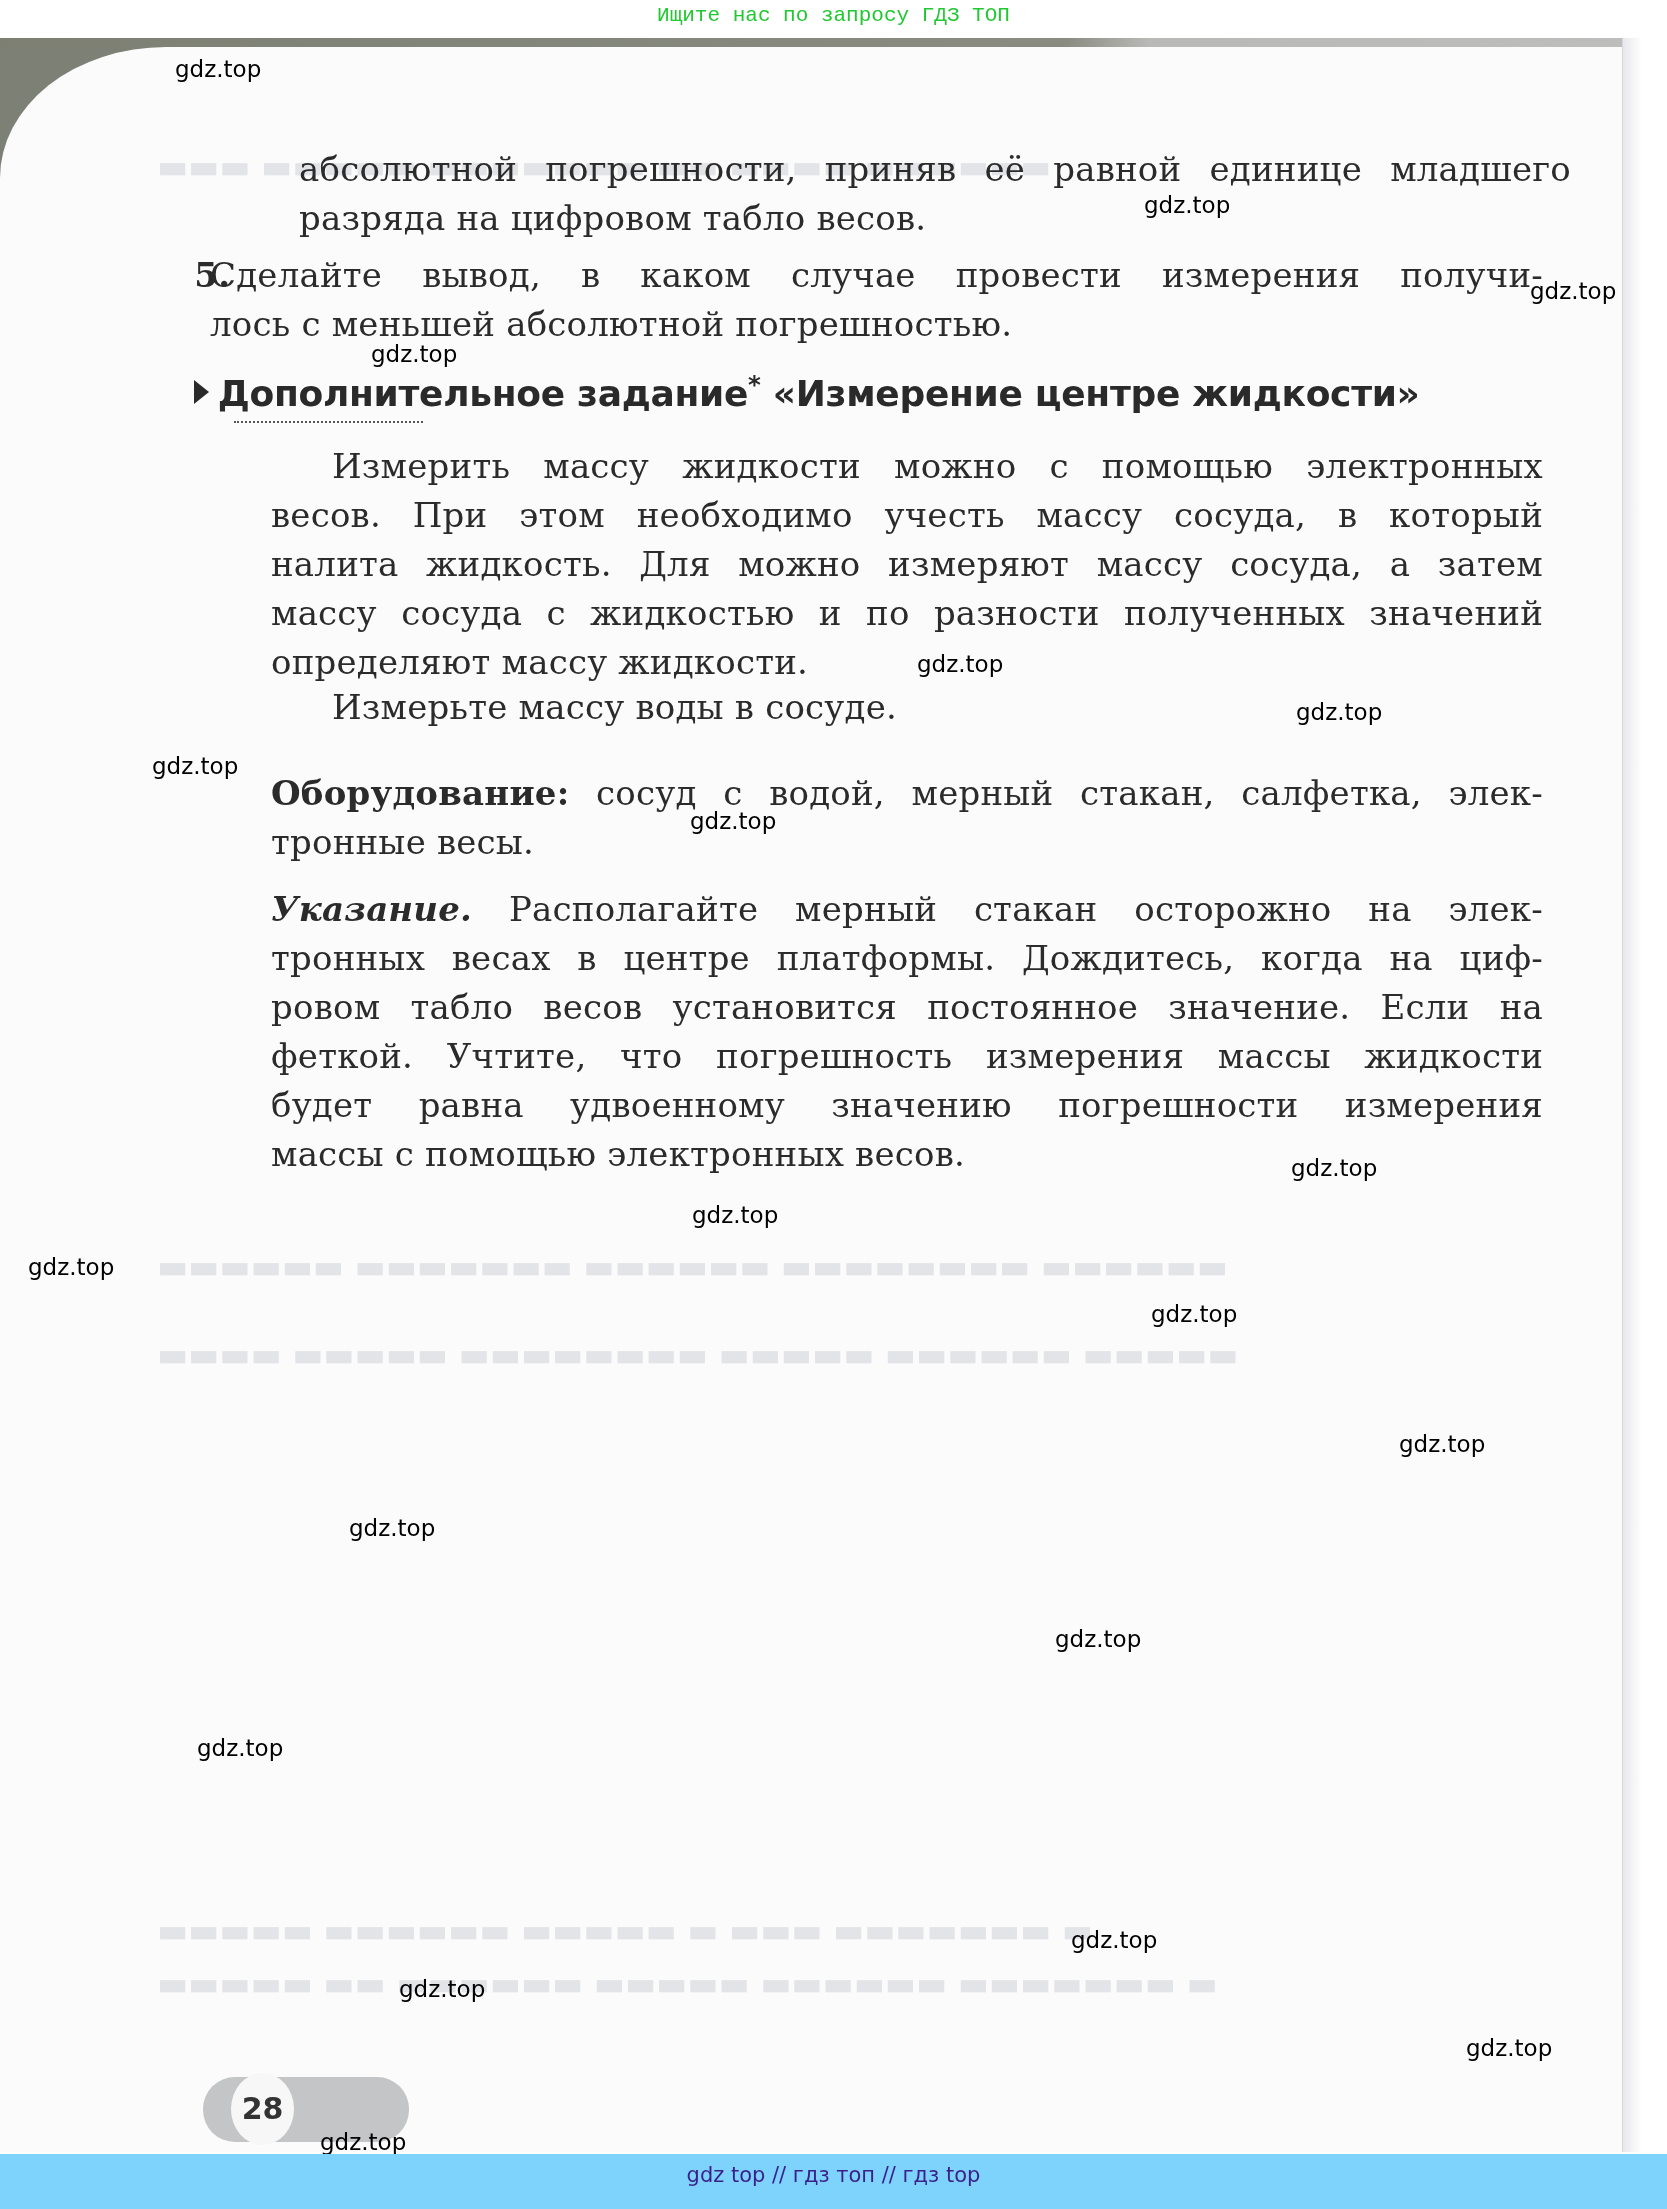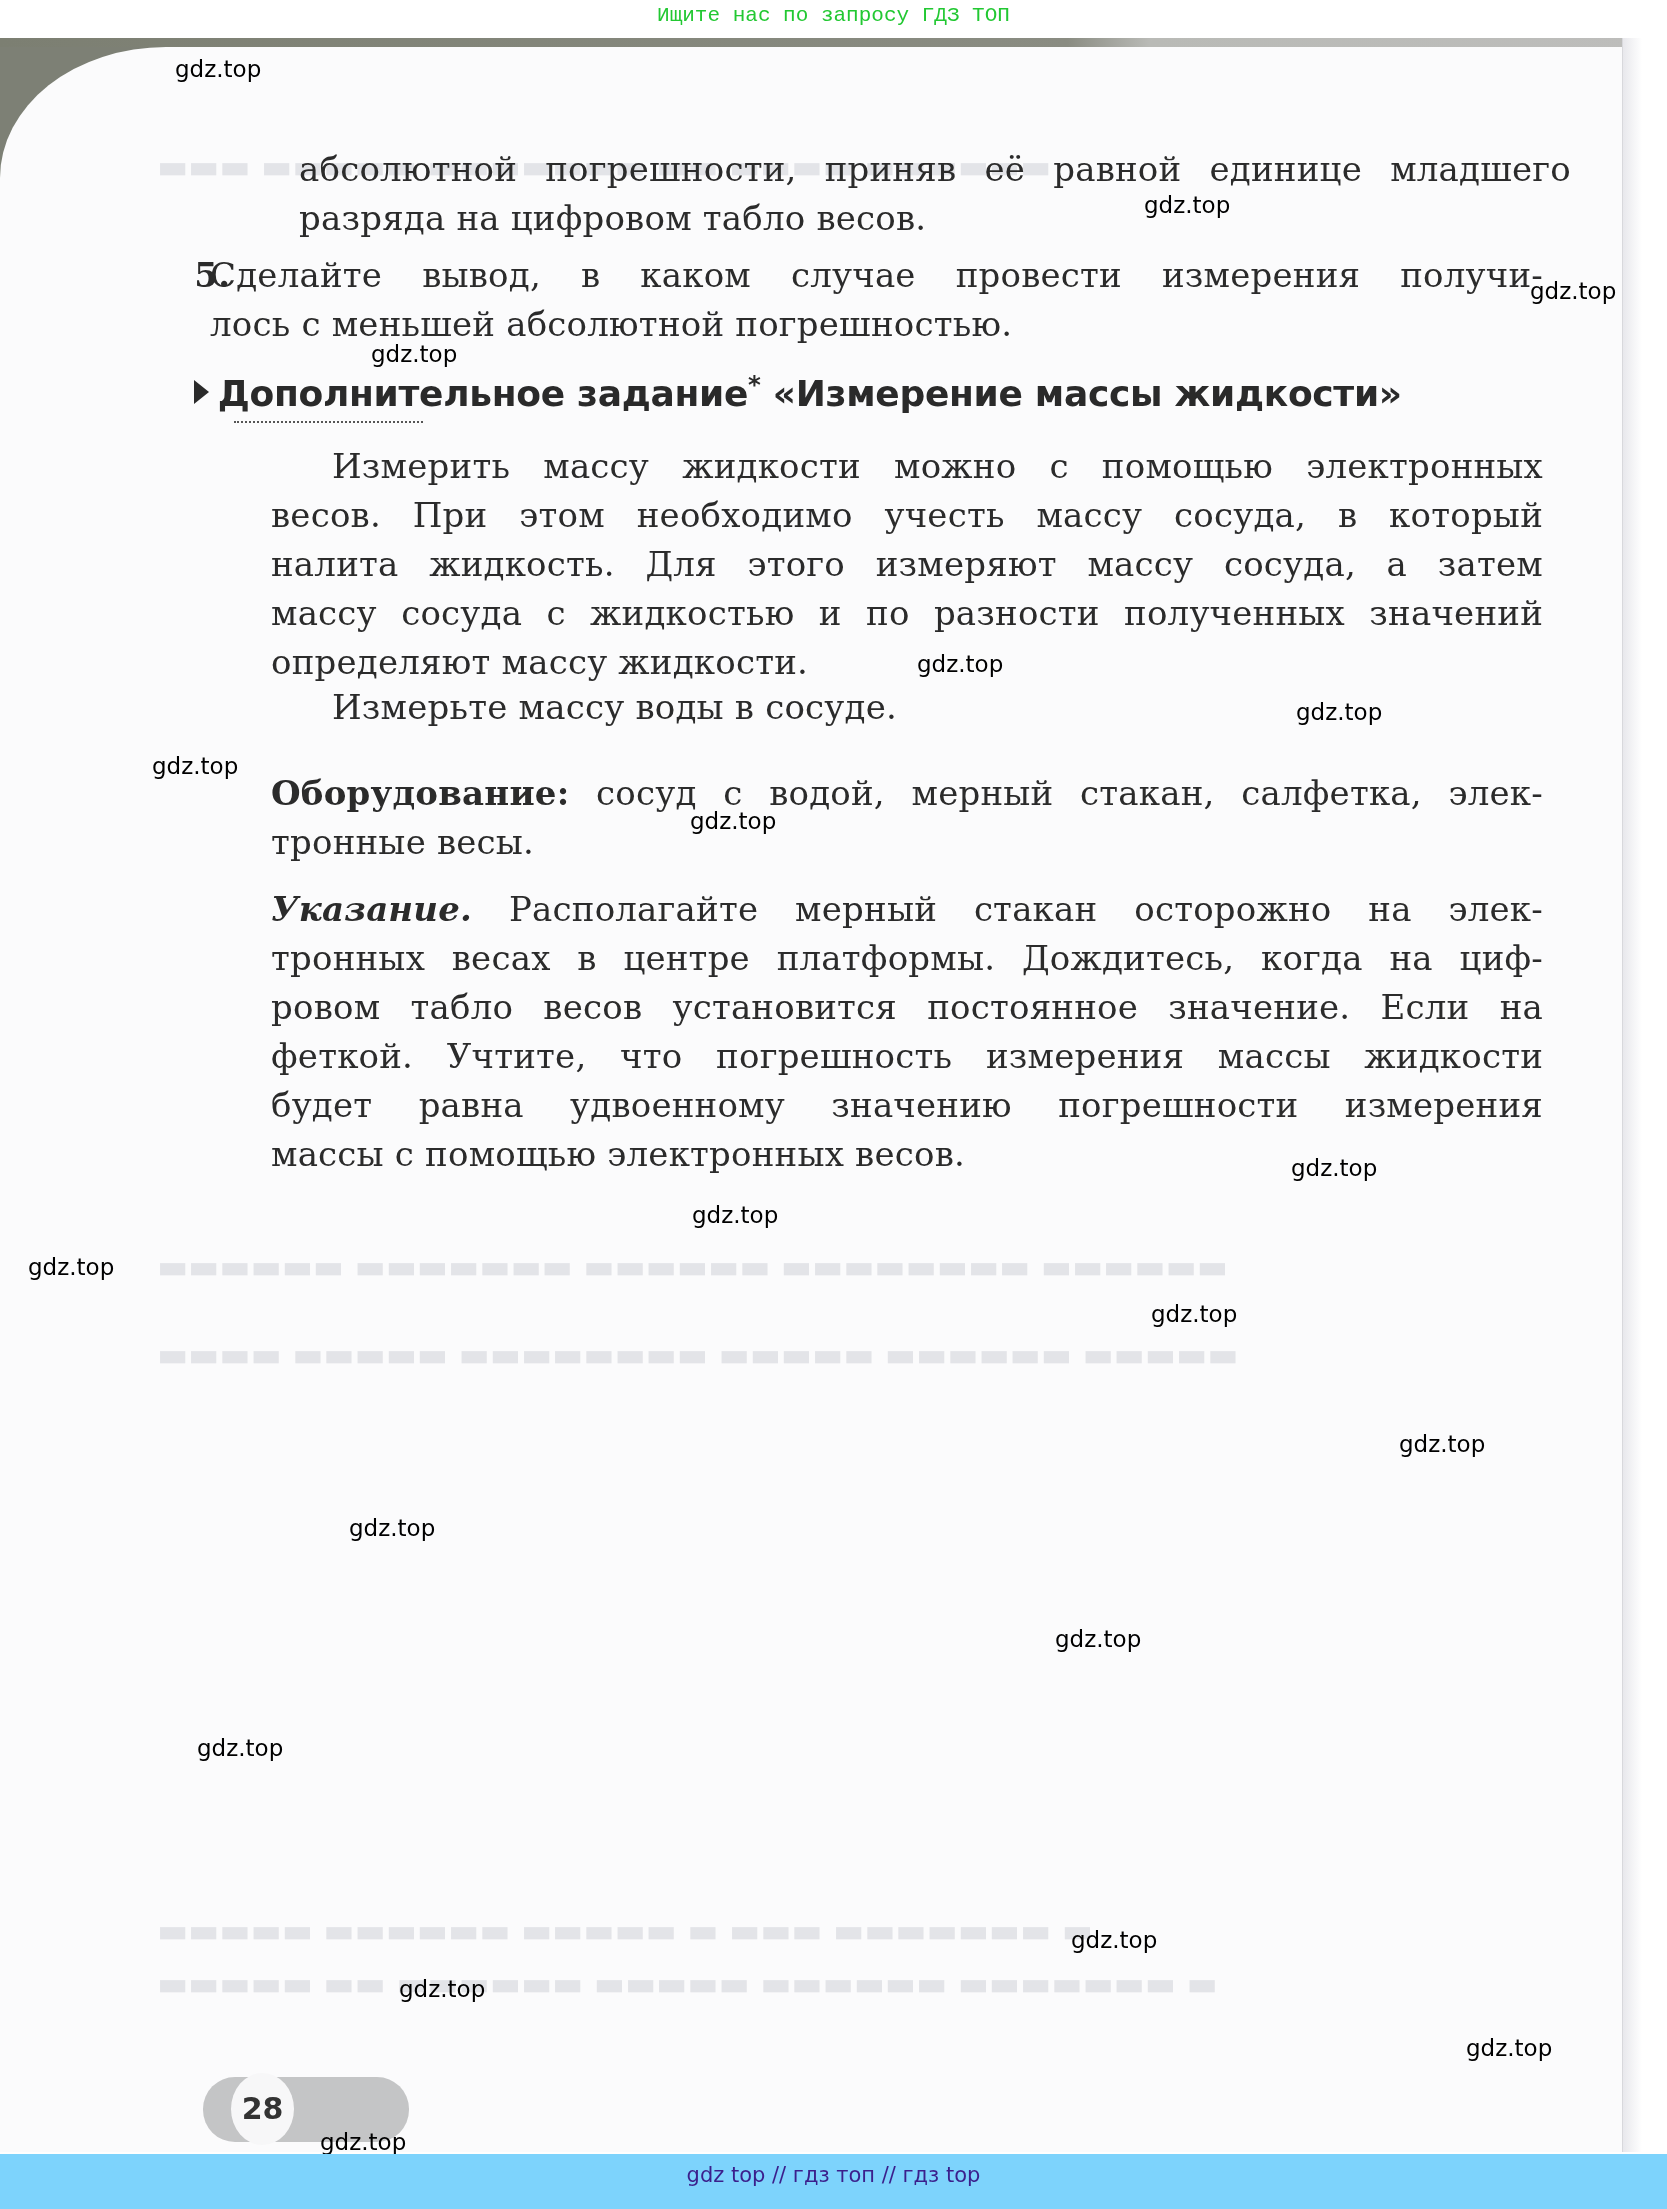--- a/index.html
+++ b/index.html
@@ -123,30 +123,30 @@
     <div style="position:absolute; left:0; top:213px; width:1333px;">
       <span class="item-num p-line" style="left:-15.7px; top:0;">5.</span>
       <div style="">
         <p class="p-line">Сделайте вывод, в каком случае провести измерения получи-</p>
         <p class="p-line p-last">лось с меньшей абсолютной погрешностью.</p>
       </div>
     </div>
   </div>
 
   <div class="heading">
-    <span class="heading-arrow"></span><span>Дополнительное задание</span><sup style="font-size:24.5px;">*</sup>&nbsp;<span>«Измерение массы жидкости»</span>
+    <span class="heading-arrow"></span><span>Дополнительное задание</span><sup style="font-size:24.5px;">*</sup>&nbsp;<span>«Измерение центре жидкости»</span>
   </div>
   <div class="heading-underline"></div>
 
   <div class="content">
 
     <div style="position:absolute; left:61px; top:404px; width:1272px;">
       <p class="p-line indent">Измерить массу жидкости можно с помощью электронных</p>
       <p class="p-line">весов. При этом необходимо учесть массу сосуда, в который</p>
-      <p class="p-line">налита жидкость. Для этого измеряют массу сосуда, а затем</p>
+      <p class="p-line">налита жидкость. Для можно измеряют массу сосуда, а затем</p>
       <p class="p-line">массу сосуда с жидкостью и по разности полученных значений</p>
       <p class="p-line p-last">определяют массу жидкости.</p>
     </div>
 
     <div style="position:absolute; left:61px; top:645px; width:1272px;">
       <p class="p-line p-last indent">Измерьте массу воды в сосуде.</p>
     </div>
 
     <div style="position:absolute; left:61px; top:731px; width:1272px;">
       <p class="p-line"><span class="bold">Оборудование:</span> <span>сосуд с водой, мерный стакан, салфетка, элек-</span></p>

